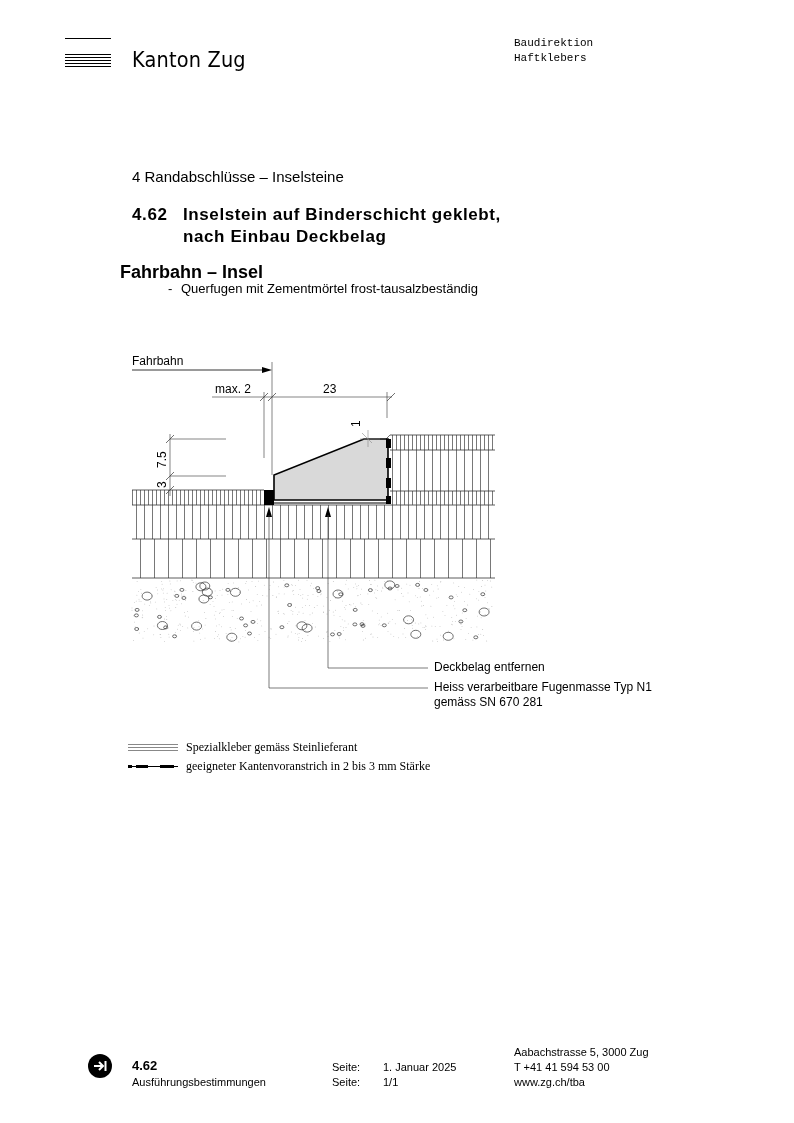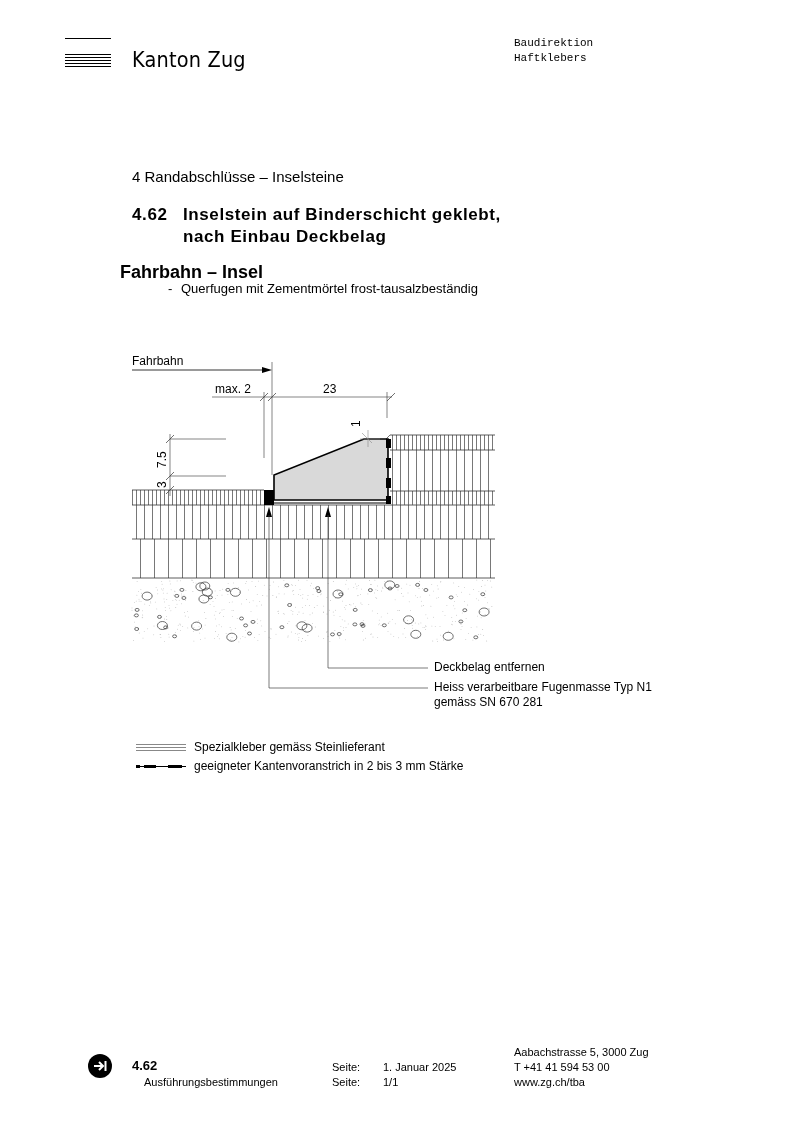--- a/index.html
+++ b/index.html
@@ -13,26 +13,26 @@
   .crumb { left:132px; top:168px; font-size:15px; }
   .title { left:132px; top:204px; font-size:17px; font-weight:bold; line-height:22px; letter-spacing:0.6px; }
   .title .num { display:inline-block; width:51px; }
   .title .line2 { padding-left:51px; }
   .subhead { left:120px; top:262px; font-size:18px; font-weight:bold; }
   .bullet { left:132px; top:281px; font-size:13px;margin-left:36px; }
   .bullet .dash { display:inline-block; width:13px; }
   svg.drawing { position:absolute; left:0; top:0; }
   .dtext { font-family:"Liberation Sans", sans-serif; font-size:12px; fill:#000; }
   .callout { font-size:12px; line-height:15px; }
-  .legend-row { left:136px; font-size:12px; line-height:15px; }
+  .legend-row { left:128px; font-size:12px; line-height:15px;font-family:Liberation Serif, serif; }
   .legend-row .sym { position:absolute; left:0; top:6px; width:50px; }
   .legend-row .txt { position:absolute; left:58px; top:0; white-space:nowrap; }
   .foot { font-size:11px; line-height:15px; }
   .foot-num { left:132px; top:1058px; font-size:13px; font-weight:bold; }
-  .foot-label { left:132px; top:1075px;margin-left:12px; }
+  .foot-label { left:132px; top:1075px; }
   .foot-datum-k { left:332px; top:1060px; }
   .foot-datum-v { left:383px; top:1060px; }
   .foot-seite-k { left:332px; top:1075px; }
   .foot-seite-v { left:383px; top:1075px; }
   .foot-addr { left:514px; top:1045px; }
   .nav-icon { left:88px; top:1054px; width:24px; height:24px; border-radius:50%; background:#000; }
 </style>
 </head>
 <body>
 

